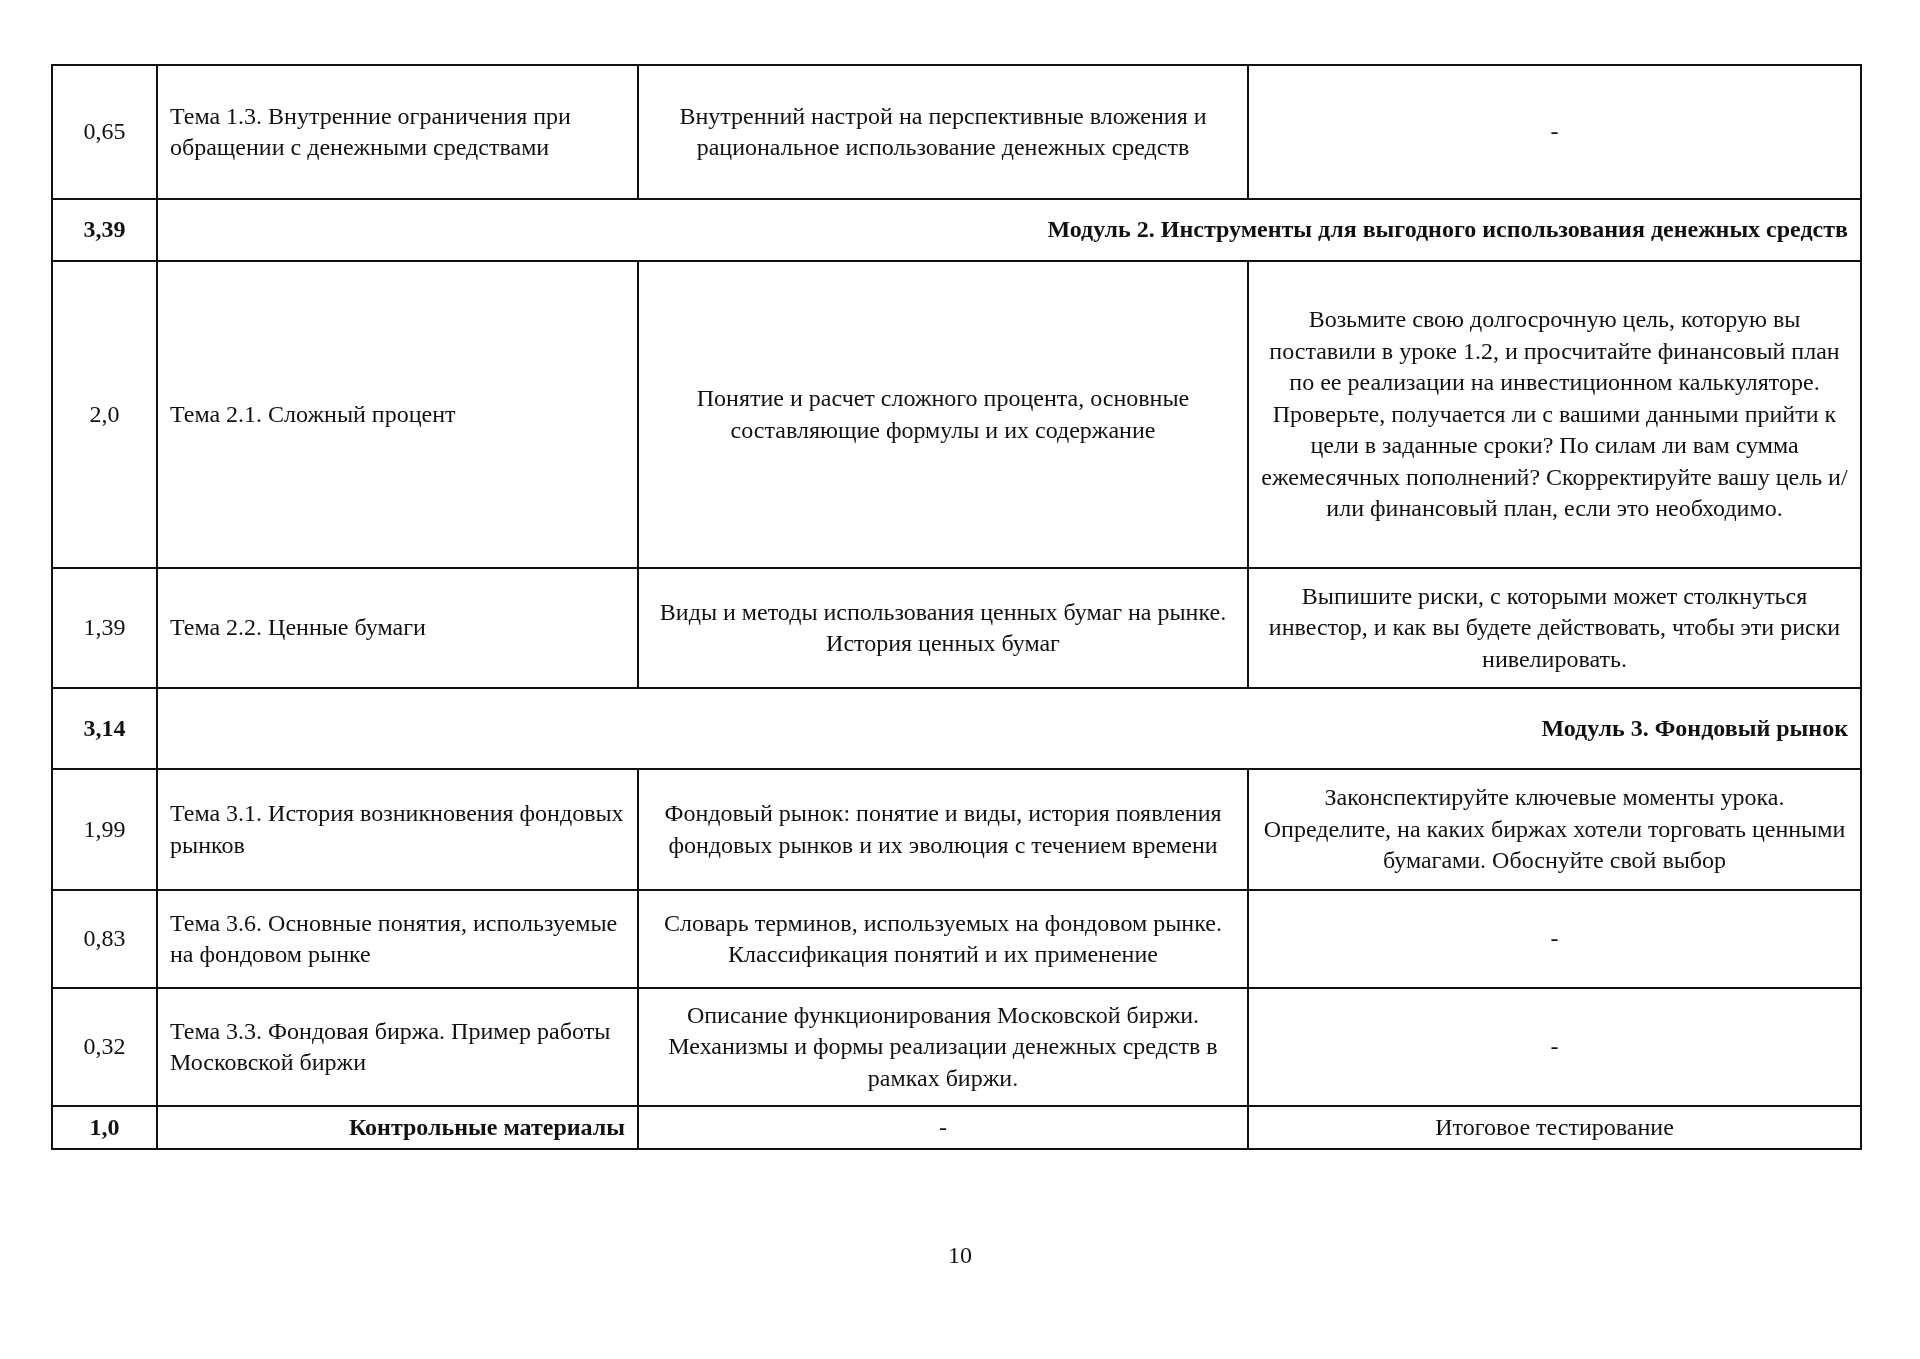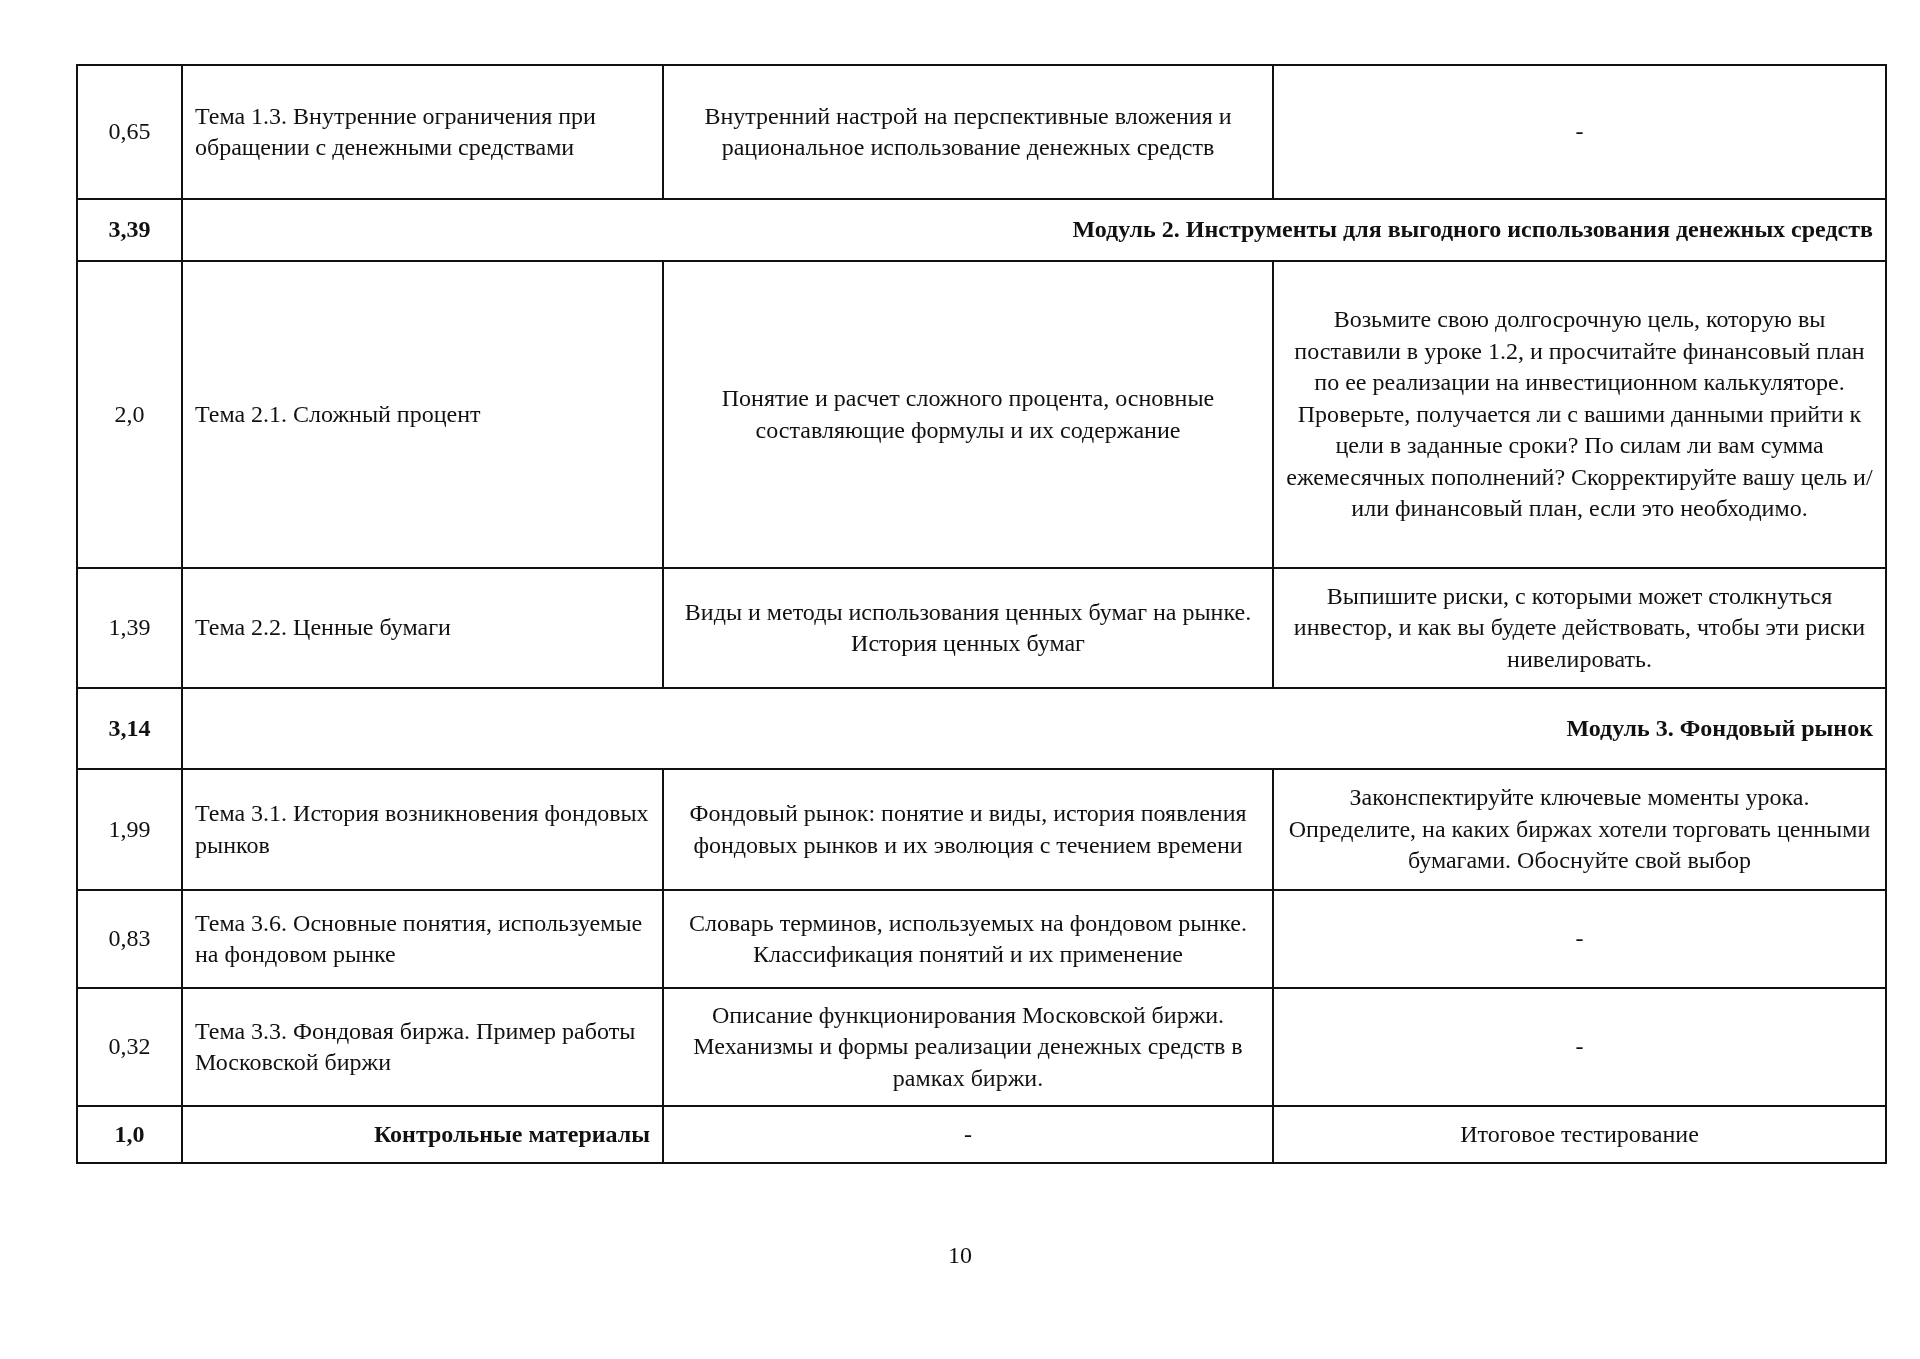--- a/index.html
+++ b/index.html
@@ -1,37 +1,37 @@
 <!DOCTYPE html>
 <html><head>
 <meta charset="utf-8">
 <style>
   html, body { margin: 0; padding: 0; background: #ffffff; }
   body { width: 1920px; height: 1359px; position: relative; overflow: hidden;
          font-family: "Liberation Serif", "DejaVu Serif", serif; color: #111111; }
   .page { position: absolute; left: 0; top: 0; width: 1920px; height: 1359px; background: #ffffff; }
-  table.plan { position: absolute; left: 76px; top: 64px; width: 1809px;
+  table.plan { position: absolute; left: 51px; top: 64px; width: 1809px;
                border-collapse: collapse; table-layout: fixed; border: 2.5px solid #111; }
   table.plan td { border: 2px solid #111; font-size: 24px; line-height: 31.5px;
                   vertical-align: middle; padding: 0 12px; }
   col.c1 { width: 105px; } col.c2 { width: 481px; } col.c3 { width: 610px; } col.c4 { width: 613px; }
   td.hours { text-align: center; }
   td.topic { text-align: left; }
   td.content, td.task { text-align: center; }
   td.bold { font-weight: bold; }
   td.module-title { text-align: right; font-weight: bold; }
   tr.r-13 { height: 134px; }
   tr.r-m2 { height: 62px; }
   tr.r-21 { height: 307px; }
   tr.r-22 { height: 120px; }
   tr.r-m3 { height: 81px; }
   tr.r-31 { height: 121px; }
   tr.r-32 { height: 98px; margin-left: 34px; }
   tr.r-33 { height: 118px; }
-  tr.r-ctrl { height: 57px; }
+  tr.r-ctrl { height: 43px; }
   .page-number { position: absolute; left: 0; width: 1920px; top: 1240px; text-align: center;
                  font-size: 24px; line-height: 30px; }
 </style>
 </head>
 <body>
 
 <div class="page">
   <table class="plan">
     <colgroup>
       <col class="c1">

